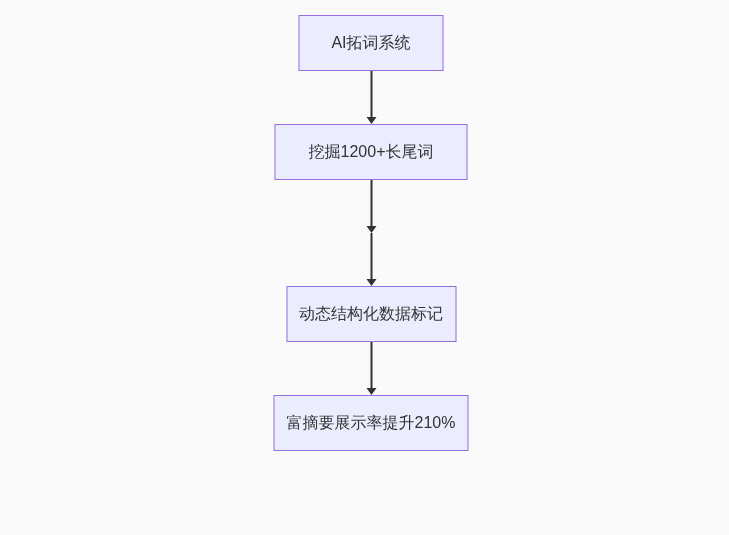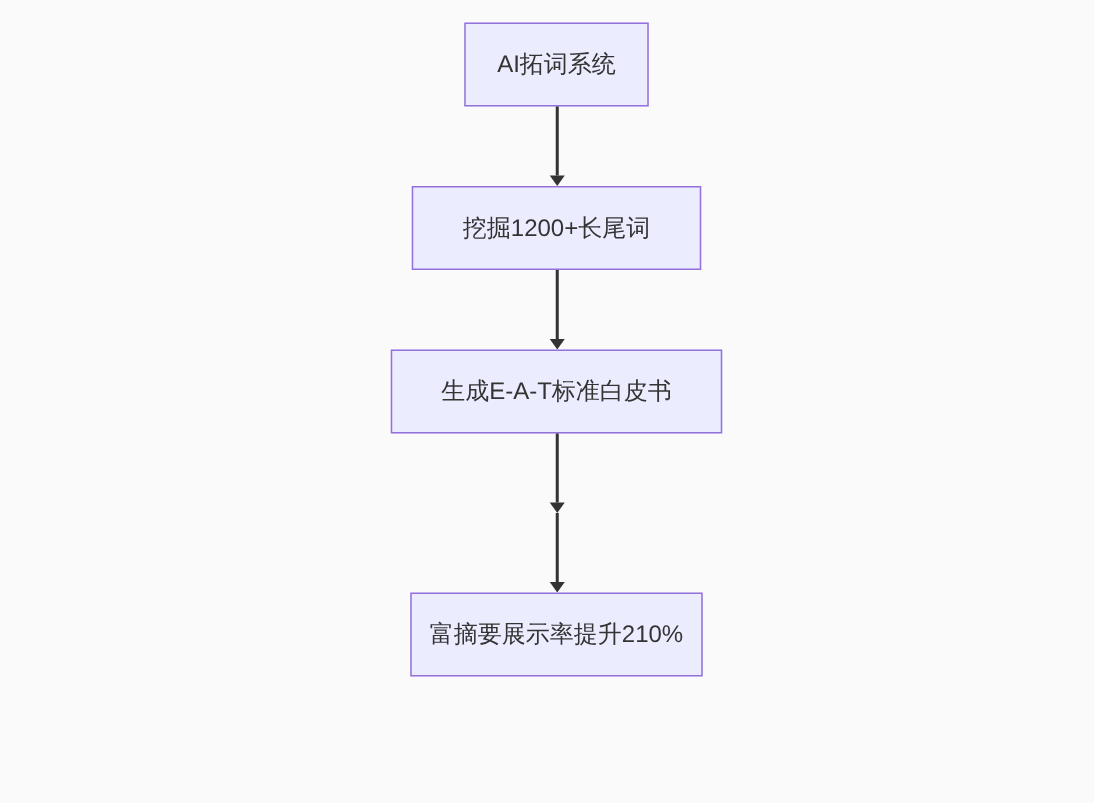--- a/index.html
+++ b/index.html
@@ -34,21 +34,21 @@
     border: 1px solid var(--node-border, #9370db);
     color: var(--text, #333333);
     font-size: 16px;
     display: flex;
     align-items: center;
     justify-content: center;
     white-space: nowrap;
     text-align: center;
   }
   
-  .flowchart > :nth-child(1) { width: 123px; }
+  .flowchart > :nth-child(1) { width: 145px; }
   .flowchart > :nth-child(3) { width: 193px; text-align: center; }
   .flowchart > :nth-child(5) { width: 221px; }
   .flowchart > :nth-child(7) { width: 214px; }
   .flowchart > :nth-child(9) { width: 265px; font-style: italic; }
   .connector {
     height: 53px;
     display: flex;
     flex-direction: column;
     align-items: center;
   }
@@ -78,27 +78,27 @@
       <span class="head"></span>
     </div>
 
     <div class="node">挖掘1200+长尾词</div>
 
     <div class="connector">
       <span class="line"></span>
       <span class="head"></span>
     </div>
 
-    <div class="node">生成E-A-T标准白皮书</div>
 
     <div class="connector">
       <span class="line"></span>
       <span class="head"></span>
     </div>
 
+    <div class="node">动态结构化数据标记</div>
 
     <div class="connector">
       <span class="line"></span>
       <span class="head"></span>
     </div>
 
     <div class="node">富摘要展示率提升210%</div>
 
   </div>
 </div>

